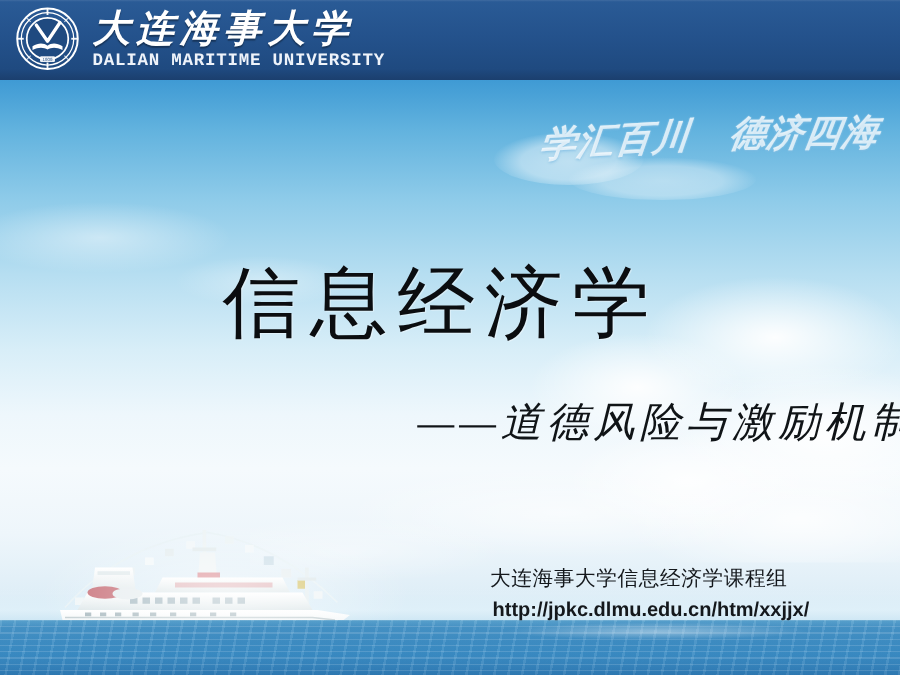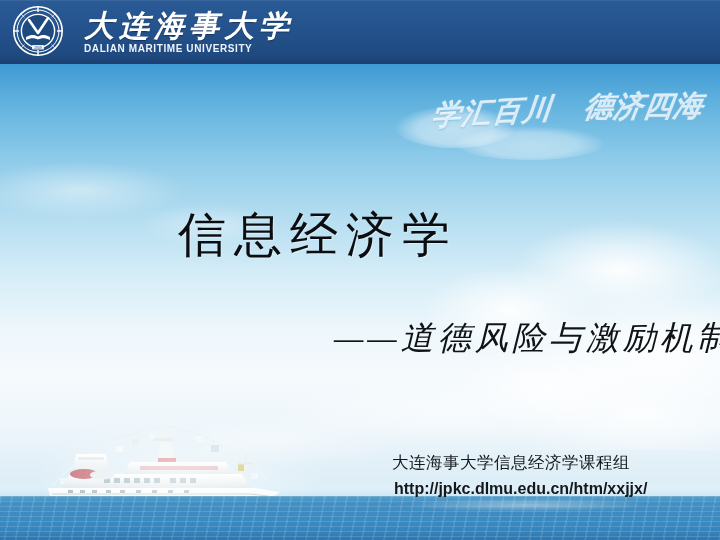--- a/index.html
+++ b/index.html
@@ -119,21 +119,21 @@
     left: 0; top: 0; right: 0;
     height: 64px;
     background: linear-gradient(to bottom, #2a5b96 0%, #24528c 45%, #1f4a80 86%, #1b3f6e 100%);
     box-shadow: 0 1px 0 rgba(255,255,255,.08) inset;
   }
   .header-inner {
     position: absolute;
     left: 12px; top: 5px;
     display: flex;
     align-items: center;
-    gap: 20px;
+    gap: 10px;
   }
 
   
   .emblem {
     width: 52px; height: 52px;
     position: relative;
     flex: 0 0 auto;
   }
 
   .wordmark {
@@ -148,22 +148,22 @@
     font-size: 30px;
     font-weight: 700;
     letter-spacing: 5px;
     font-style: italic;
     text-shadow: 0 1px 1px rgba(0,0,0,.35);
     white-space: nowrap;
   }
   .wordmark .en {
     display: block;
     margin-top: 3px;
-    font-family: Liberation Sans, sans-serif;
-    font-size: 10px;
+    font-family: Liberation Mono, monospace;
+    font-size: 14px;
     font-weight: 700;
     letter-spacing: .6px;
     color: #eef3fa;
     white-space: nowrap;
   }
 
   
   .motto {
     position: absolute;
     left: 432px; top: 84px;
@@ -184,21 +184,21 @@
   }
   .motto span { display: inline-block; }
   .motto .m1 { transform: skewX(-9deg) rotate(-1deg); }
   .motto .m2 { transform: skewX(-9deg) rotate(1.5deg); }
 
   
   .title-main {
     position: absolute;
     left: 178px; top: 207px;
     font-family: "Liberation Serif", "DejaVu Serif", serif;
-    font-size: 48px;
+    font-size: 62px;
     font-weight: 400;
     color: #0b0d10;
     letter-spacing: 8px;
     line-height: 1.18;
     white-space: nowrap;
     text-shadow: 1px 1px 0 rgba(255,255,255,.35);
   }
   .title-sub {
     position: absolute;
     left: 290px; top: 316px;

